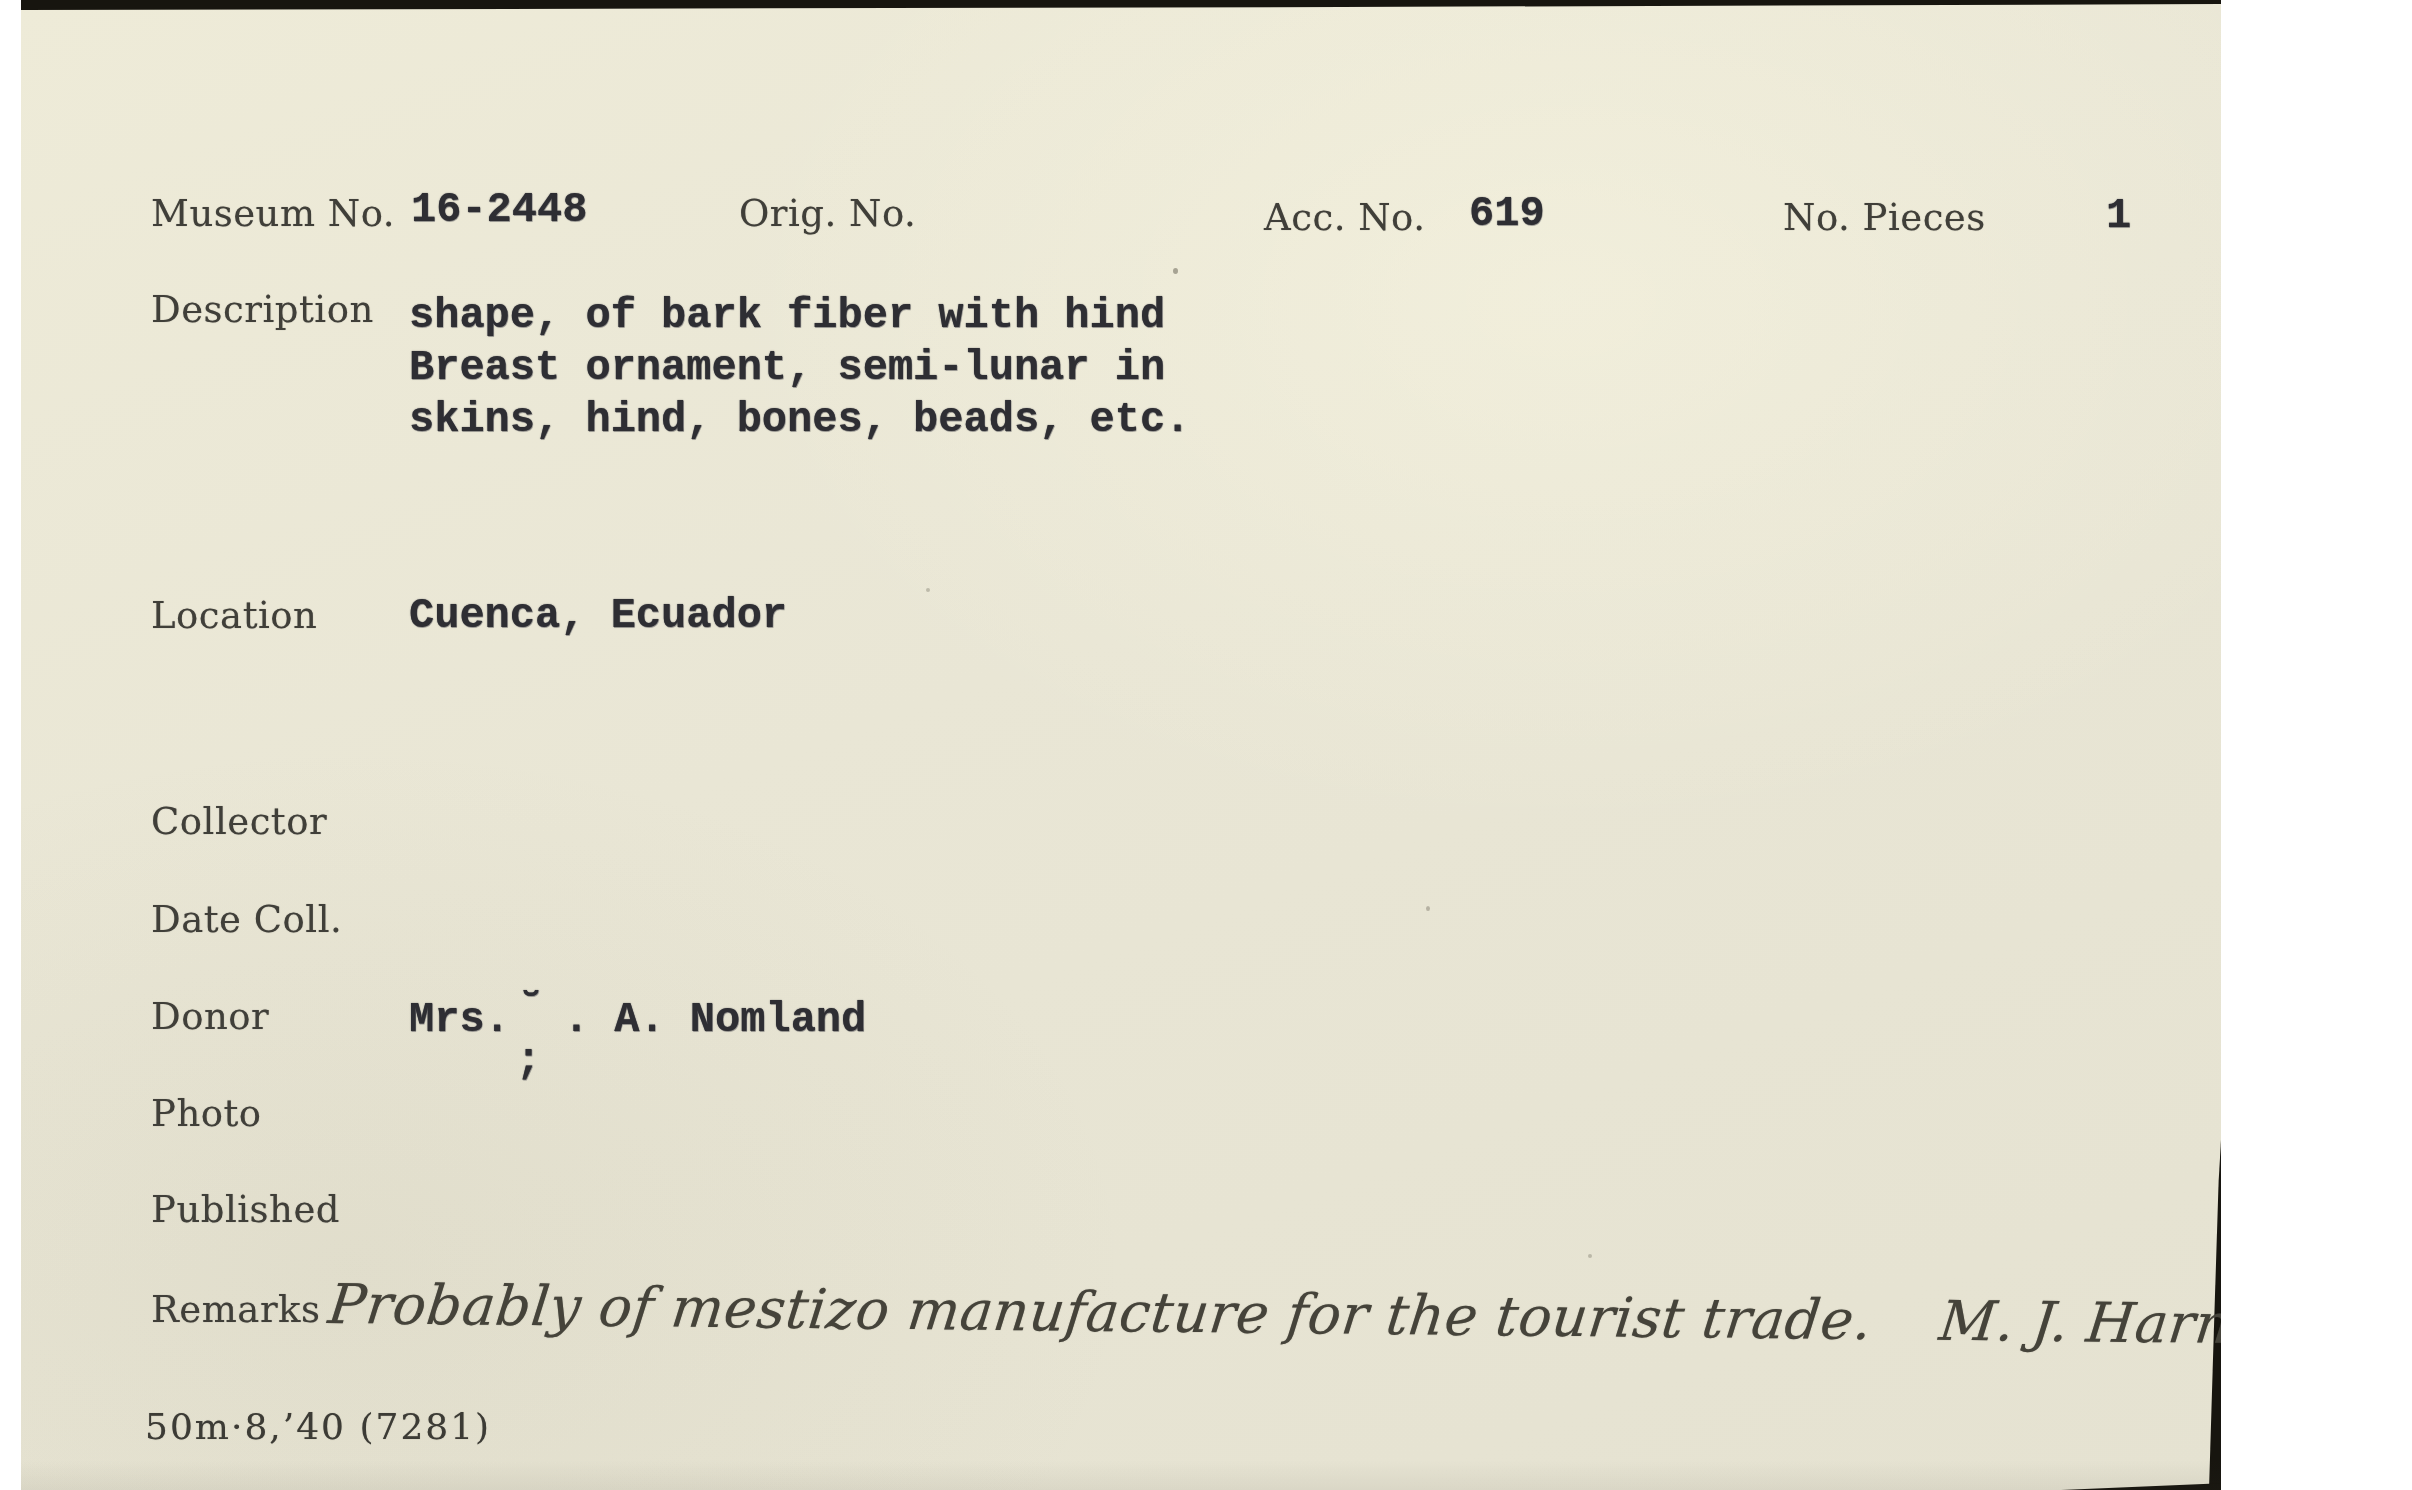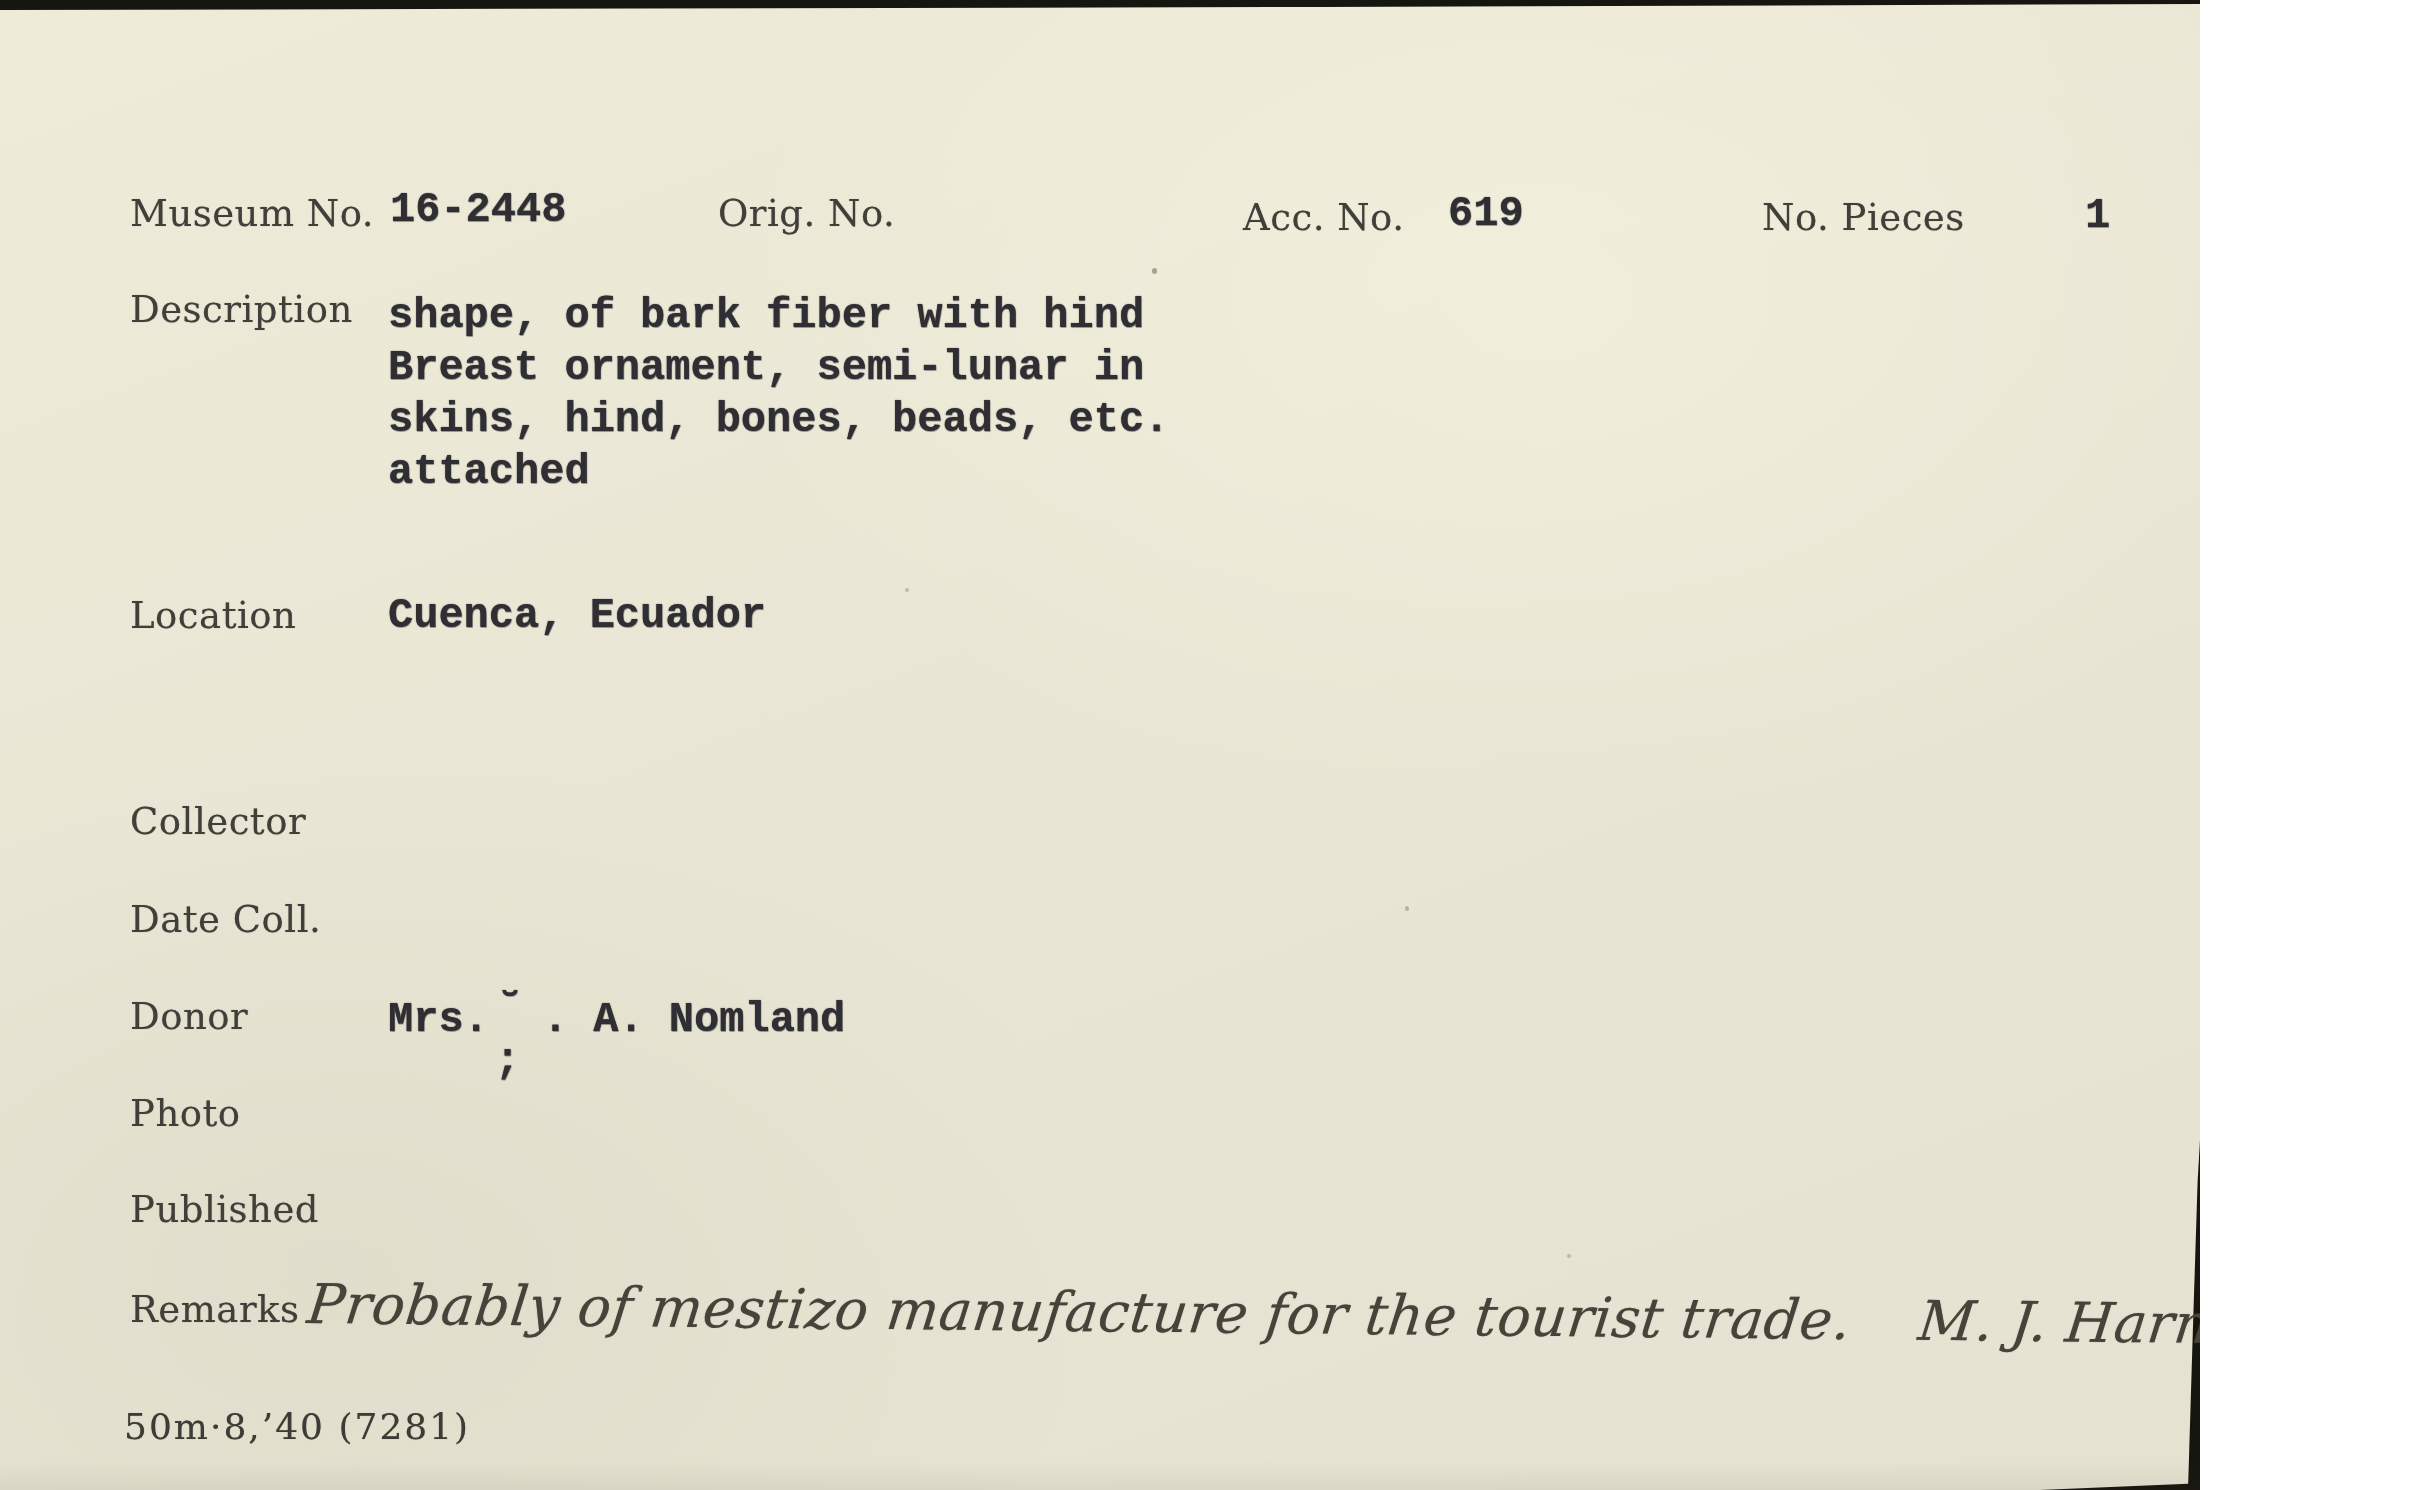--- a/index.html
+++ b/index.html
@@ -9,20 +9,21 @@
     font-family: "DejaVu Serif", serif;
   }
   .scan {
     position: relative;
     width: 2200px; height: 1490px;
     background:
       radial-gradient(ellipse 1400px 900px at 70% 20%, rgba(255,252,230,0.35), rgba(255,252,230,0) 60%),
       radial-gradient(ellipse 1200px 800px at 15% 85%, rgba(160,155,130,0.10), rgba(160,155,130,0) 65%),
       linear-gradient(160deg, #eeebd8 0%, #e9e6d5 45%, #e5e2d1 100%);
     overflow: hidden;
+    margin-left: 21px;
   }
   
   .edge-top {
     position: absolute; top: 0; left: 0; width: 100%; height: 10px;
     background: #17150f;
     clip-path: polygon(0 0, 100% 0, 100% 40%, 60% 70%, 0 100%);
   }
   .edge-right {
     position: absolute; top: 1140px; right: 0; bottom: 0; width: 12px;
     background: #17150f;
@@ -152,21 +153,20 @@
   <span class="label pos-acc-label">Acc. No.</span>
   <span class="typed pos-acc-value">619</span>
   <span class="label pos-pieces-label">No. Pieces</span>
   <span class="typed pos-pieces-value">1</span>
 
   <span class="label pos-desc-label">Description</span>
   <div class="typed typed-block pos-desc-block">
     <div>shape, of bark fiber with hind</div>
     <div>Breast ornament, semi-lunar in</div>
     <div>skins, hind, bones, beads, etc.</div>
-    <div>attached</div>
   </div>
 
   <span class="label pos-location-label">Location</span>
   <span class="typed pos-location-value">Cuenca, Ecuador</span>
 
   <span class="label pos-collector-label">Collector</span>
   <span class="label pos-datecoll-label">Date Coll.</span>
 
   <span class="label pos-donor-label">Donor</span>
   <span class="typed pos-donor-value">

